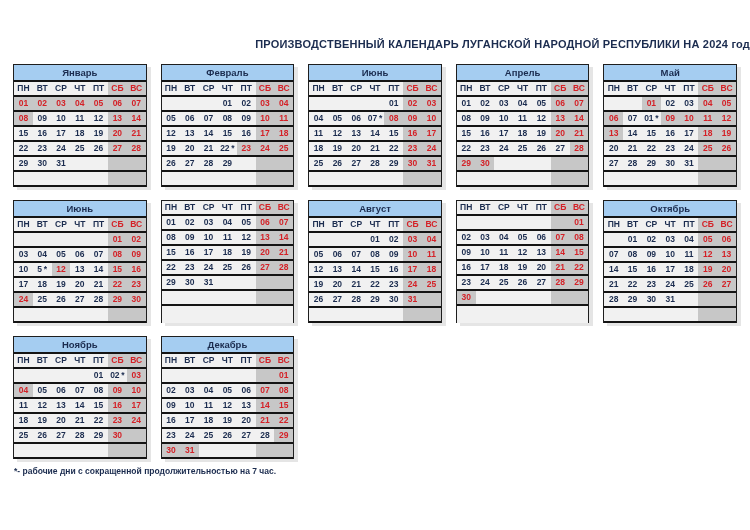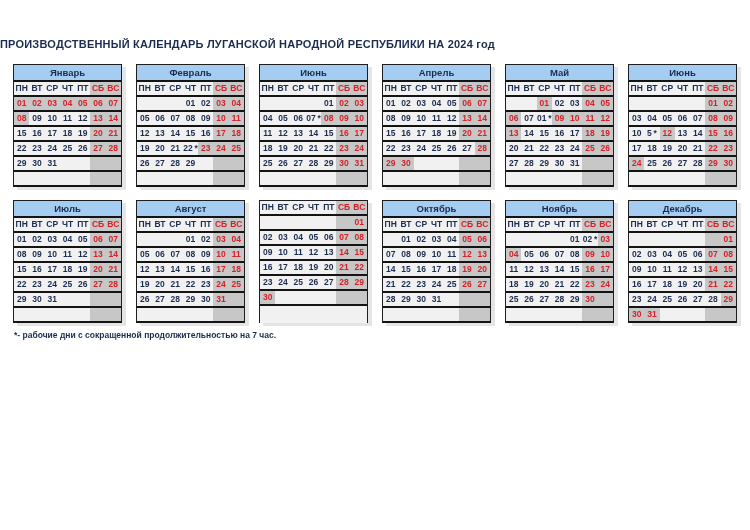--- a/index.html
+++ b/index.html
@@ -1,21 +1,21 @@
 <!DOCTYPE html>
 <html><head>
 <meta charset="utf-8">
 <style>
   html,body{margin:0;padding:0;background:#ffffff;}
   body{width:750px;height:530px;overflow:hidden;
        font-family:"Liberation Sans","DejaVu Sans",sans-serif;-webkit-font-smoothing:antialiased;}
-  header{padding-top:38px;text-align:left;}
+  header{padding-top:38px;text-align:right;}
   h1{margin:0;font-size:11px;font-weight:bold;color:#1b2c4f;letter-spacing:.2px;}
   h2{margin:2px 0 0 0;font-size:11px;font-weight:bold;color:#1b2c4f;}
-  #months{margin:14px 13px 0 13px;display:grid;grid-template-columns:repeat(6,1fr);
+  #months{margin:14px 13px 0 13px;display:grid;grid-template-columns:repeat(5,1fr);
           column-gap:14px;row-gap:13px;}
   .month{border:1px solid #1e1e1e;border-bottom:none;background:#f1f1f1;
          box-shadow:4px 3px 0 rgba(0,0,0,0.10);}
   .mh{background:#a5cdf1;color:#1b2c4f;font-weight:bold;font-size:9.5px;
       text-align:center;line-height:15px;height:15px;border-bottom:2px solid #141414;}
   .row{display:grid;grid-template-columns:repeat(7,1fr);border-bottom:2px solid #141414;}
   .cell{height:13px;line-height:13px;text-align:center;font-size:8.5px;font-weight:bold;
         color:#1b2c4f;background:#f1f1f1;white-space:nowrap;overflow:visible;}
   .cell.g{background:#c7c7c7;}
   .cell.r{color:#d42127;}
@@ -421,21 +421,20 @@
         <div class="cell"></div>
         <div class="cell"></div>
         <div class="cell"></div>
         <div class="cell"></div>
         <div class="cell"></div>
         <div class="cell g"></div>
         <div class="cell g"></div>
       </div>
     </section>
     <section class="month">
-      <div class="mh">Июль</div>
       <div class="row">
         <div class="cell dh">ПН</div>
         <div class="cell dh">ВТ</div>
         <div class="cell dh">СР</div>
         <div class="cell dh">ЧТ</div>
         <div class="cell dh">ПТ</div>
         <div class="cell dh g r">СБ</div>
         <div class="cell dh g r">ВС</div>
       </div>
       <div class="row">

